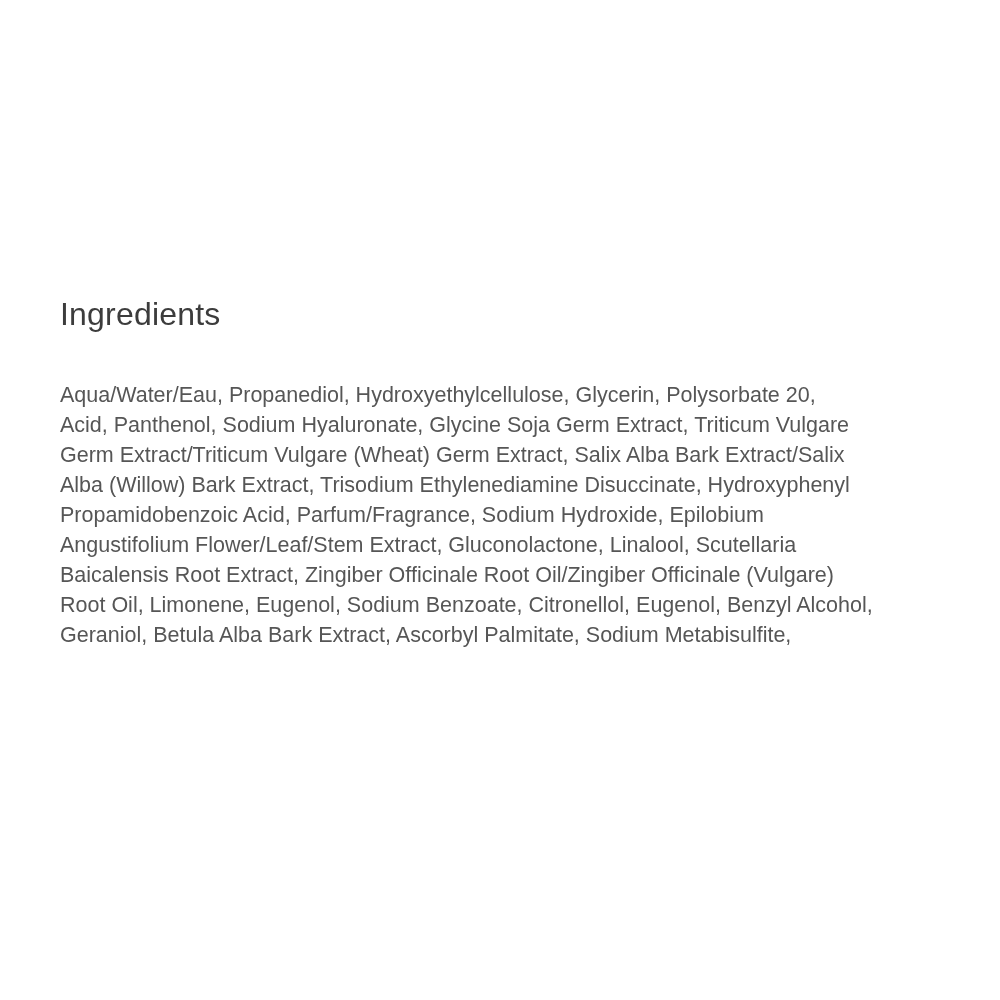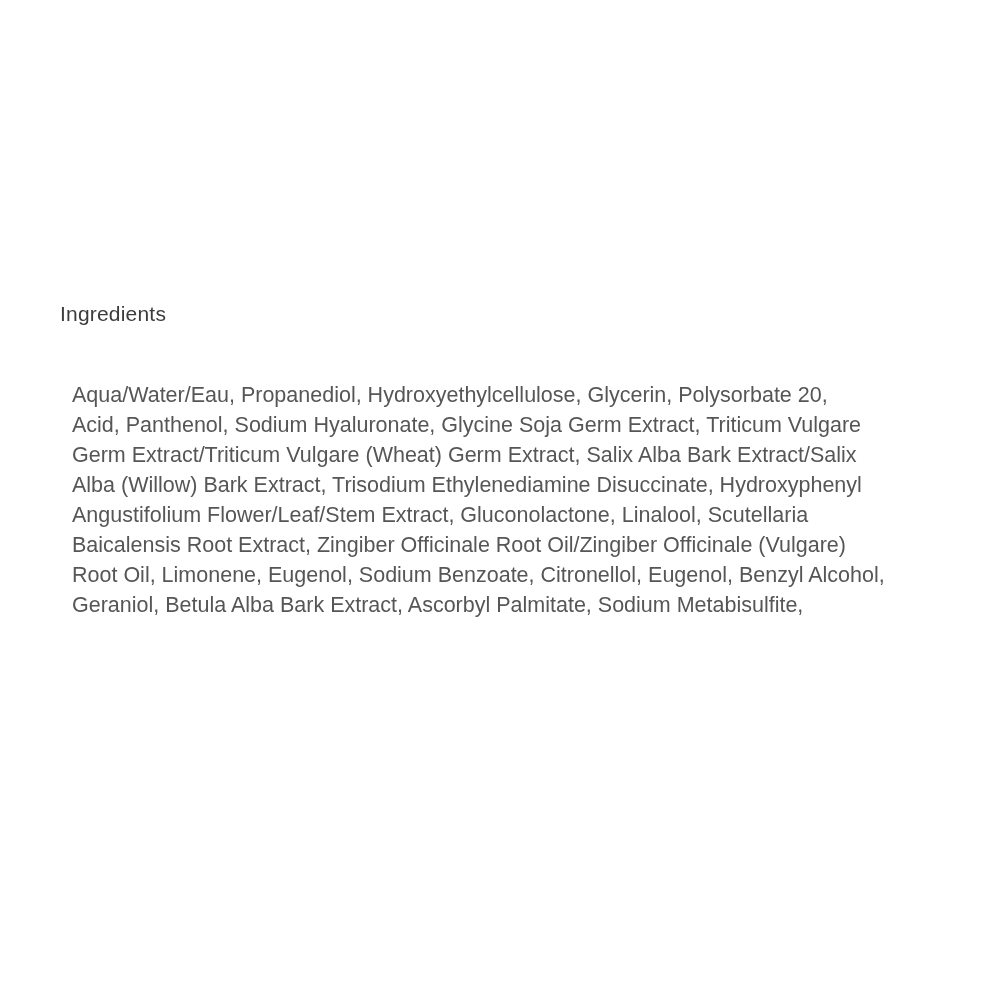--- a/index.html
+++ b/index.html
@@ -18,49 +18,49 @@
     position: absolute;
     left: 60px;
     top: 0;
     width: 900px;
   }
   .section-title {
     position: absolute;
     left: 0;
     top: 297px;
     margin: 0;
-    font-size: 21px;
+    font-size: 32px;
     line-height: 34px;
     font-weight: 500;
     letter-spacing: 0.2px;
     color: #3c3c3c;
   }
   .ingredients-text {
     position: absolute;
     left: 0;
     top: 380px;
     width: 880px;
     font-size: 21.5px;
     line-height: 30px;
     font-weight: 400;
     color: #565656;
-    margin-left: 12px;
   }
   .ingredients-line {
     white-space: nowrap;
   }
 </style>
 </head>
 <body>
 
 <main class="ingredients-section">
   <h2 class="section-title">Ingredients</h2>
   <div class="ingredients-text">
       <div class="ingredients-line">Aqua/Water/Eau, Propanediol, Hydroxyethylcellulose, Glycerin, Polysorbate 20,</div>
       <div class="ingredients-line">Acid, Panthenol, Sodium Hyaluronate, Glycine Soja Germ Extract, Triticum Vulgare</div>
       <div class="ingredients-line">Germ Extract/Triticum Vulgare (Wheat) Germ Extract, Salix Alba Bark Extract/Salix</div>
       <div class="ingredients-line">Alba (Willow) Bark Extract, Trisodium Ethylenediamine Disuccinate, Hydroxyphenyl</div>
+      <div class="ingredients-line">Propamidobenzoic Acid, Parfum/Fragrance, Sodium Hydroxide, Epilobium</div>
       <div class="ingredients-line">Angustifolium Flower/Leaf/Stem Extract, Gluconolactone, Linalool, Scutellaria</div>
       <div class="ingredients-line">Baicalensis Root Extract, Zingiber Officinale Root Oil/Zingiber Officinale (Vulgare)</div>
       <div class="ingredients-line">Root Oil, Limonene, Eugenol, Sodium Benzoate, Citronellol, Eugenol, Benzyl Alcohol,</div>
       <div class="ingredients-line">Geraniol, Betula Alba Bark Extract, Ascorbyl Palmitate, Sodium Metabisulfite,</div>
     </div>
 </main>
 
 </body></html>

